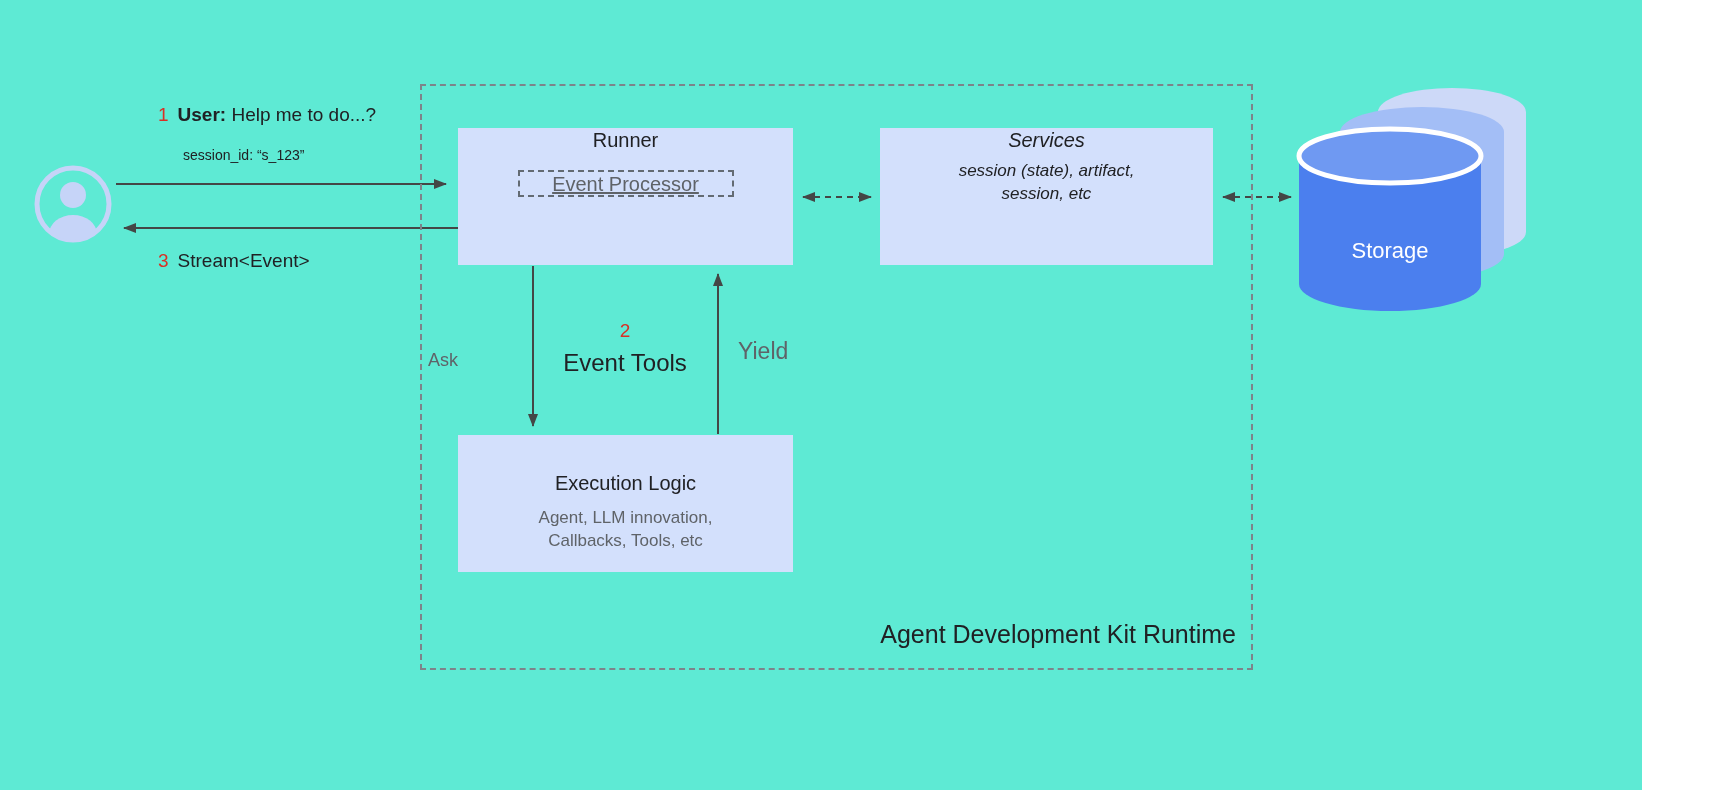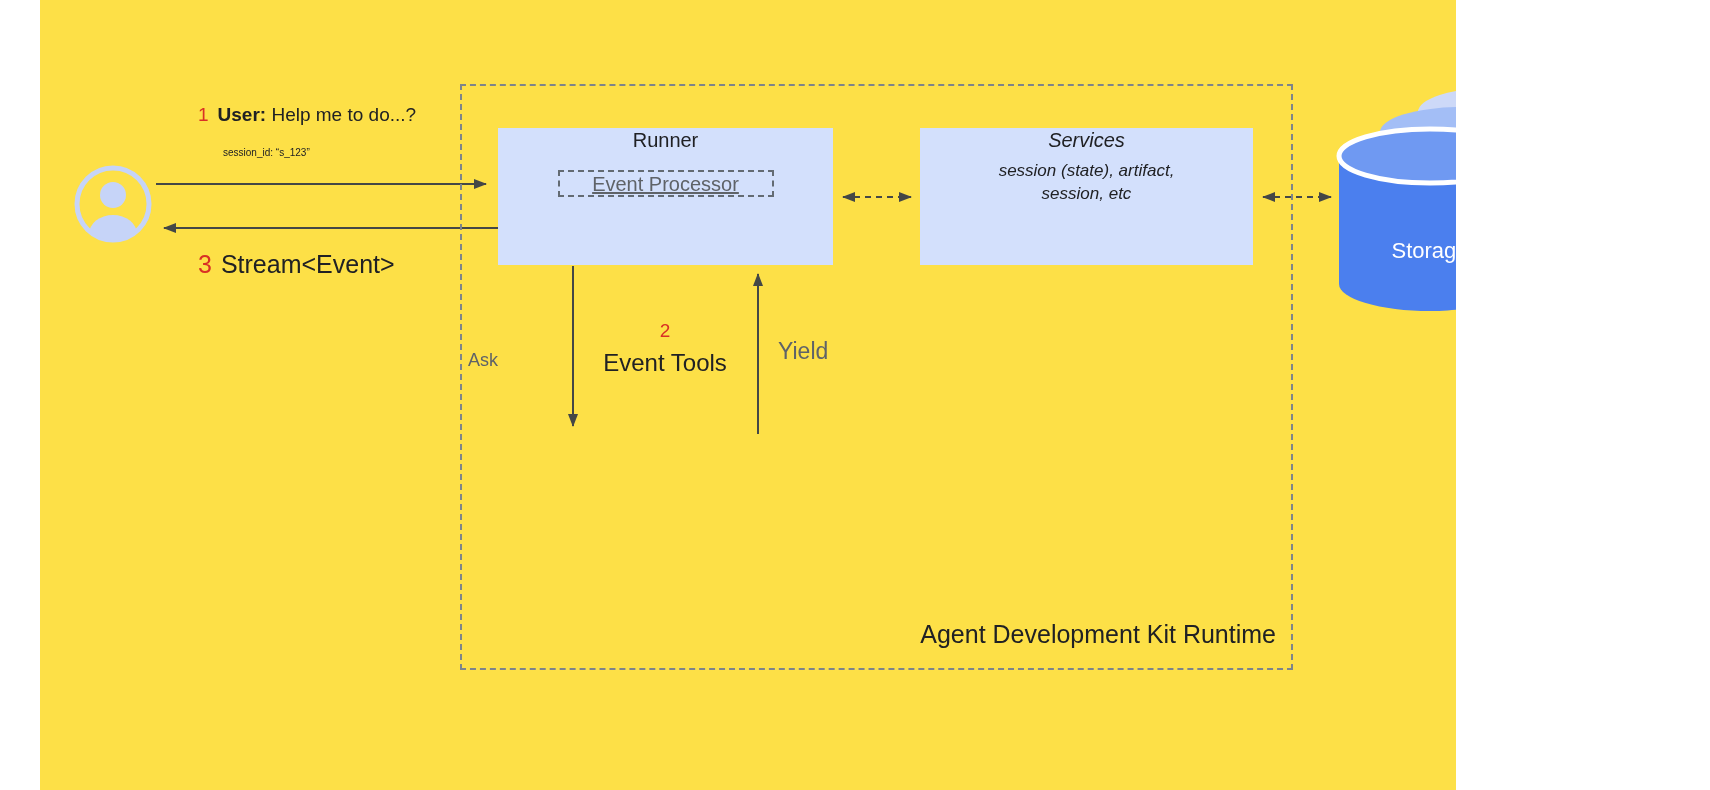--- a/index.html
+++ b/index.html
@@ -1,31 +1,30 @@
 <!DOCTYPE html>
 <html><head>
 <meta charset="utf-8">
 <style>
   html,body{margin:0;padding:0;background:#ffffff;}
   .stage{
     position:relative;
-    width:1416px;height:790px;
-    background:#fde047;
+    width:1642px;height:790px;
+    background:#5eead4;
     font-family:"Liberation Sans",sans-serif;
     overflow:hidden;
-    margin-left:40px;
   }
   .layer{position:absolute;left:0;top:0;pointer-events:none;}
 
   
   .step1{position:absolute;left:158px;top:104px;font-size:19px;color:#202124;white-space:nowrap;}
   .step1 .num{color:#d93025;margin-right:9px;}
   .step1 b{font-weight:700;}
-  .session{position:absolute;left:183px;top:147px;font-size:10px;color:#202124;white-space:nowrap;}
-  .step3{position:absolute;left:158px;top:250px;font-size:25px;color:#202124;white-space:nowrap;}
+  .session{position:absolute;left:183px;top:147px;font-size:14px;color:#202124;white-space:nowrap;}
+  .step3{position:absolute;left:158px;top:250px;font-size:19px;color:#202124;white-space:nowrap;}
   .step3 .num{color:#d93025;margin-right:9px;}
 
   .user-icon{position:absolute;left:31px;top:162px;}
 
   
   .runtime-border{
     position:absolute;left:420px;top:84px;width:833px;height:586px;
     border:2px dashed #7d848a;box-sizing:border-box;background:transparent;
   }
   .runtime-label{
@@ -120,20 +119,27 @@
     </div>
   </div>
 
   <div class="eventloop">
     <div class="num">2</div>
     <div class="el-title">Event Tools</div>
   </div>
   <div class="ask">Ask</div>
   <div class="yield">Yield</div>
 
+  <div class="box execution">
+    <div class="box-title">Execution Logic</div>
+    <div class="box-sub gray">
+      <div>Agent, LLM innovation,</div>
+      <div>Callbacks, Tools, etc</div>
+    </div>
+  </div>
 
   <svg class="storage-svg" width="245" height="240" viewBox="0 0 245 240">
 
     <g fill="#cdd9f8">
       <ellipse cx="162" cy="32" rx="74" ry="24"></ellipse>
       <rect x="88" y="32" width="148" height="120"></rect>
       <ellipse cx="162" cy="152" rx="74" ry="24"></ellipse>
     </g>
 
     <g fill="#a3bef6">

